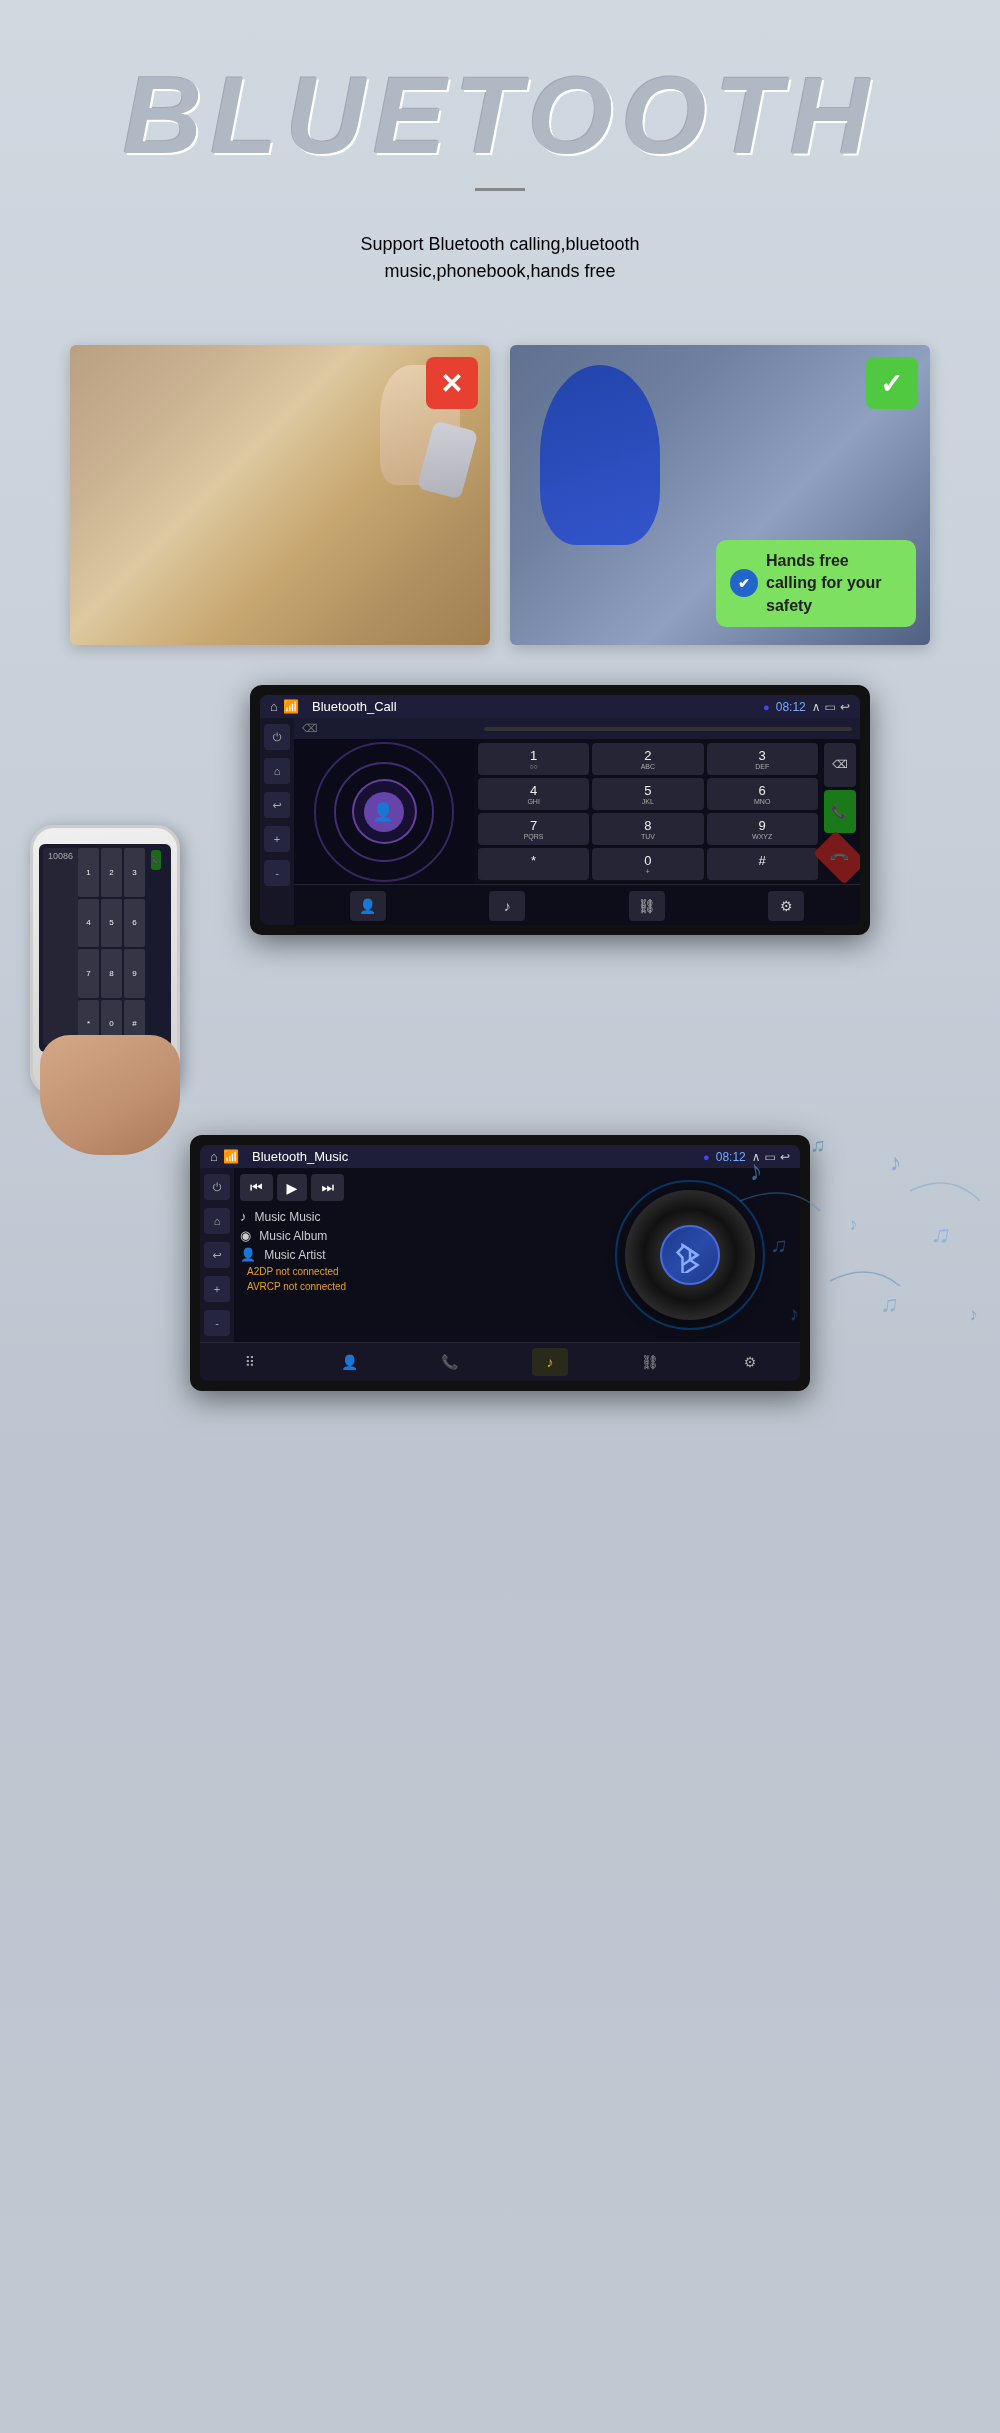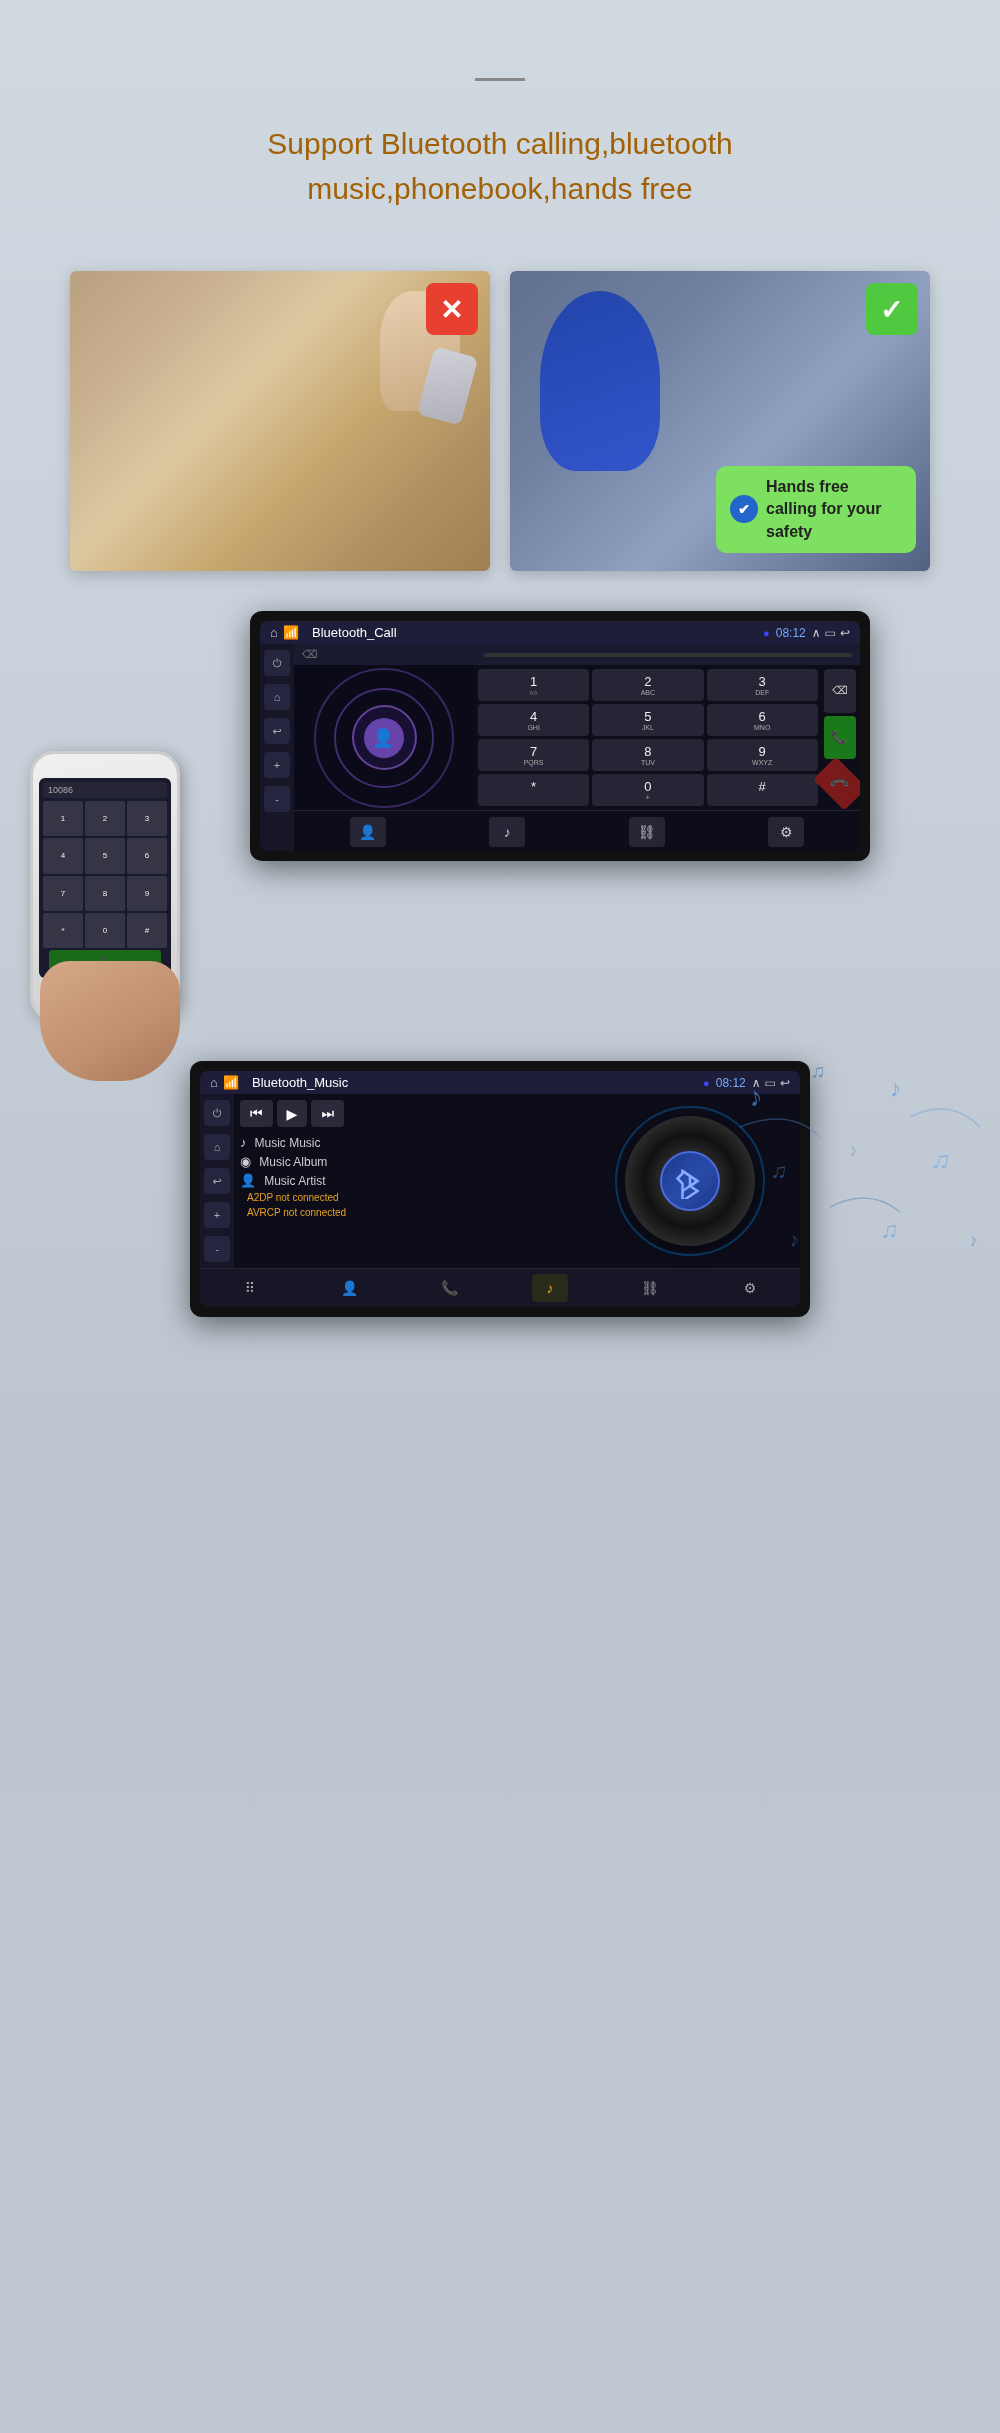--- a/index.html
+++ b/index.html
@@ -25,22 +25,22 @@
       line-height: 1;
       font-style: italic;
     }
     .bluetooth-divider {
       width: 50px;
       height: 3px;
       background: #888;
       margin: 18px auto 22px;
     }
     .bluetooth-subtitle {
-      font-size: 30px;
-      color: #a16207;
+      font-size: 18px;
+      color: #000000;
       line-height: 1.5;
       margin-top: 40px;
     }
 
     
     .photo-row {
       display: flex;
       justify-content: center;
       gap: 20px;
       padding: 30px 40px;
@@ -286,24 +286,23 @@
       border-radius: 24px;
       border: 3px solid #ccc;
       box-shadow: 3px 3px 15px rgba(0,0,0,0.3);
       overflow: hidden;
       display: flex;
       flex-direction: column;
     }
     .phone-screen {
       flex: 1;
       background: #1a1a2e;
-      margin: 24px 6px 4px;
+      margin: 16px 6px 4px;
       border-radius: 6px;
       display: flex;
-      flex-direction: column;
       padding: 4px;
     }
     .phone-number-display {
       background: #252535;
       border-radius: 3px;
       padding: 3px 5px;
       font-size: 9px;
       color: #fff;
       margin-bottom: 3px;
     }
@@ -549,20 +548,21 @@
     .bt-symbol {
       font-size: 14px;
       color: #fff;
     }
 
   </style>
 </head>
 <body>
 
 <div class="bluetooth-section">
+  <div class="bluetooth-title">BLUETOOTH</div>
   <div class="bluetooth-divider"></div>
   <div class="bluetooth-subtitle">
     <span>Support Bluetooth calling,bluetooth</span><br>
     <span>music,phonebook,hands free</span>
   </div>
 </div>
 
 <div class="photo-row">
 
   <div class="photo-card">

